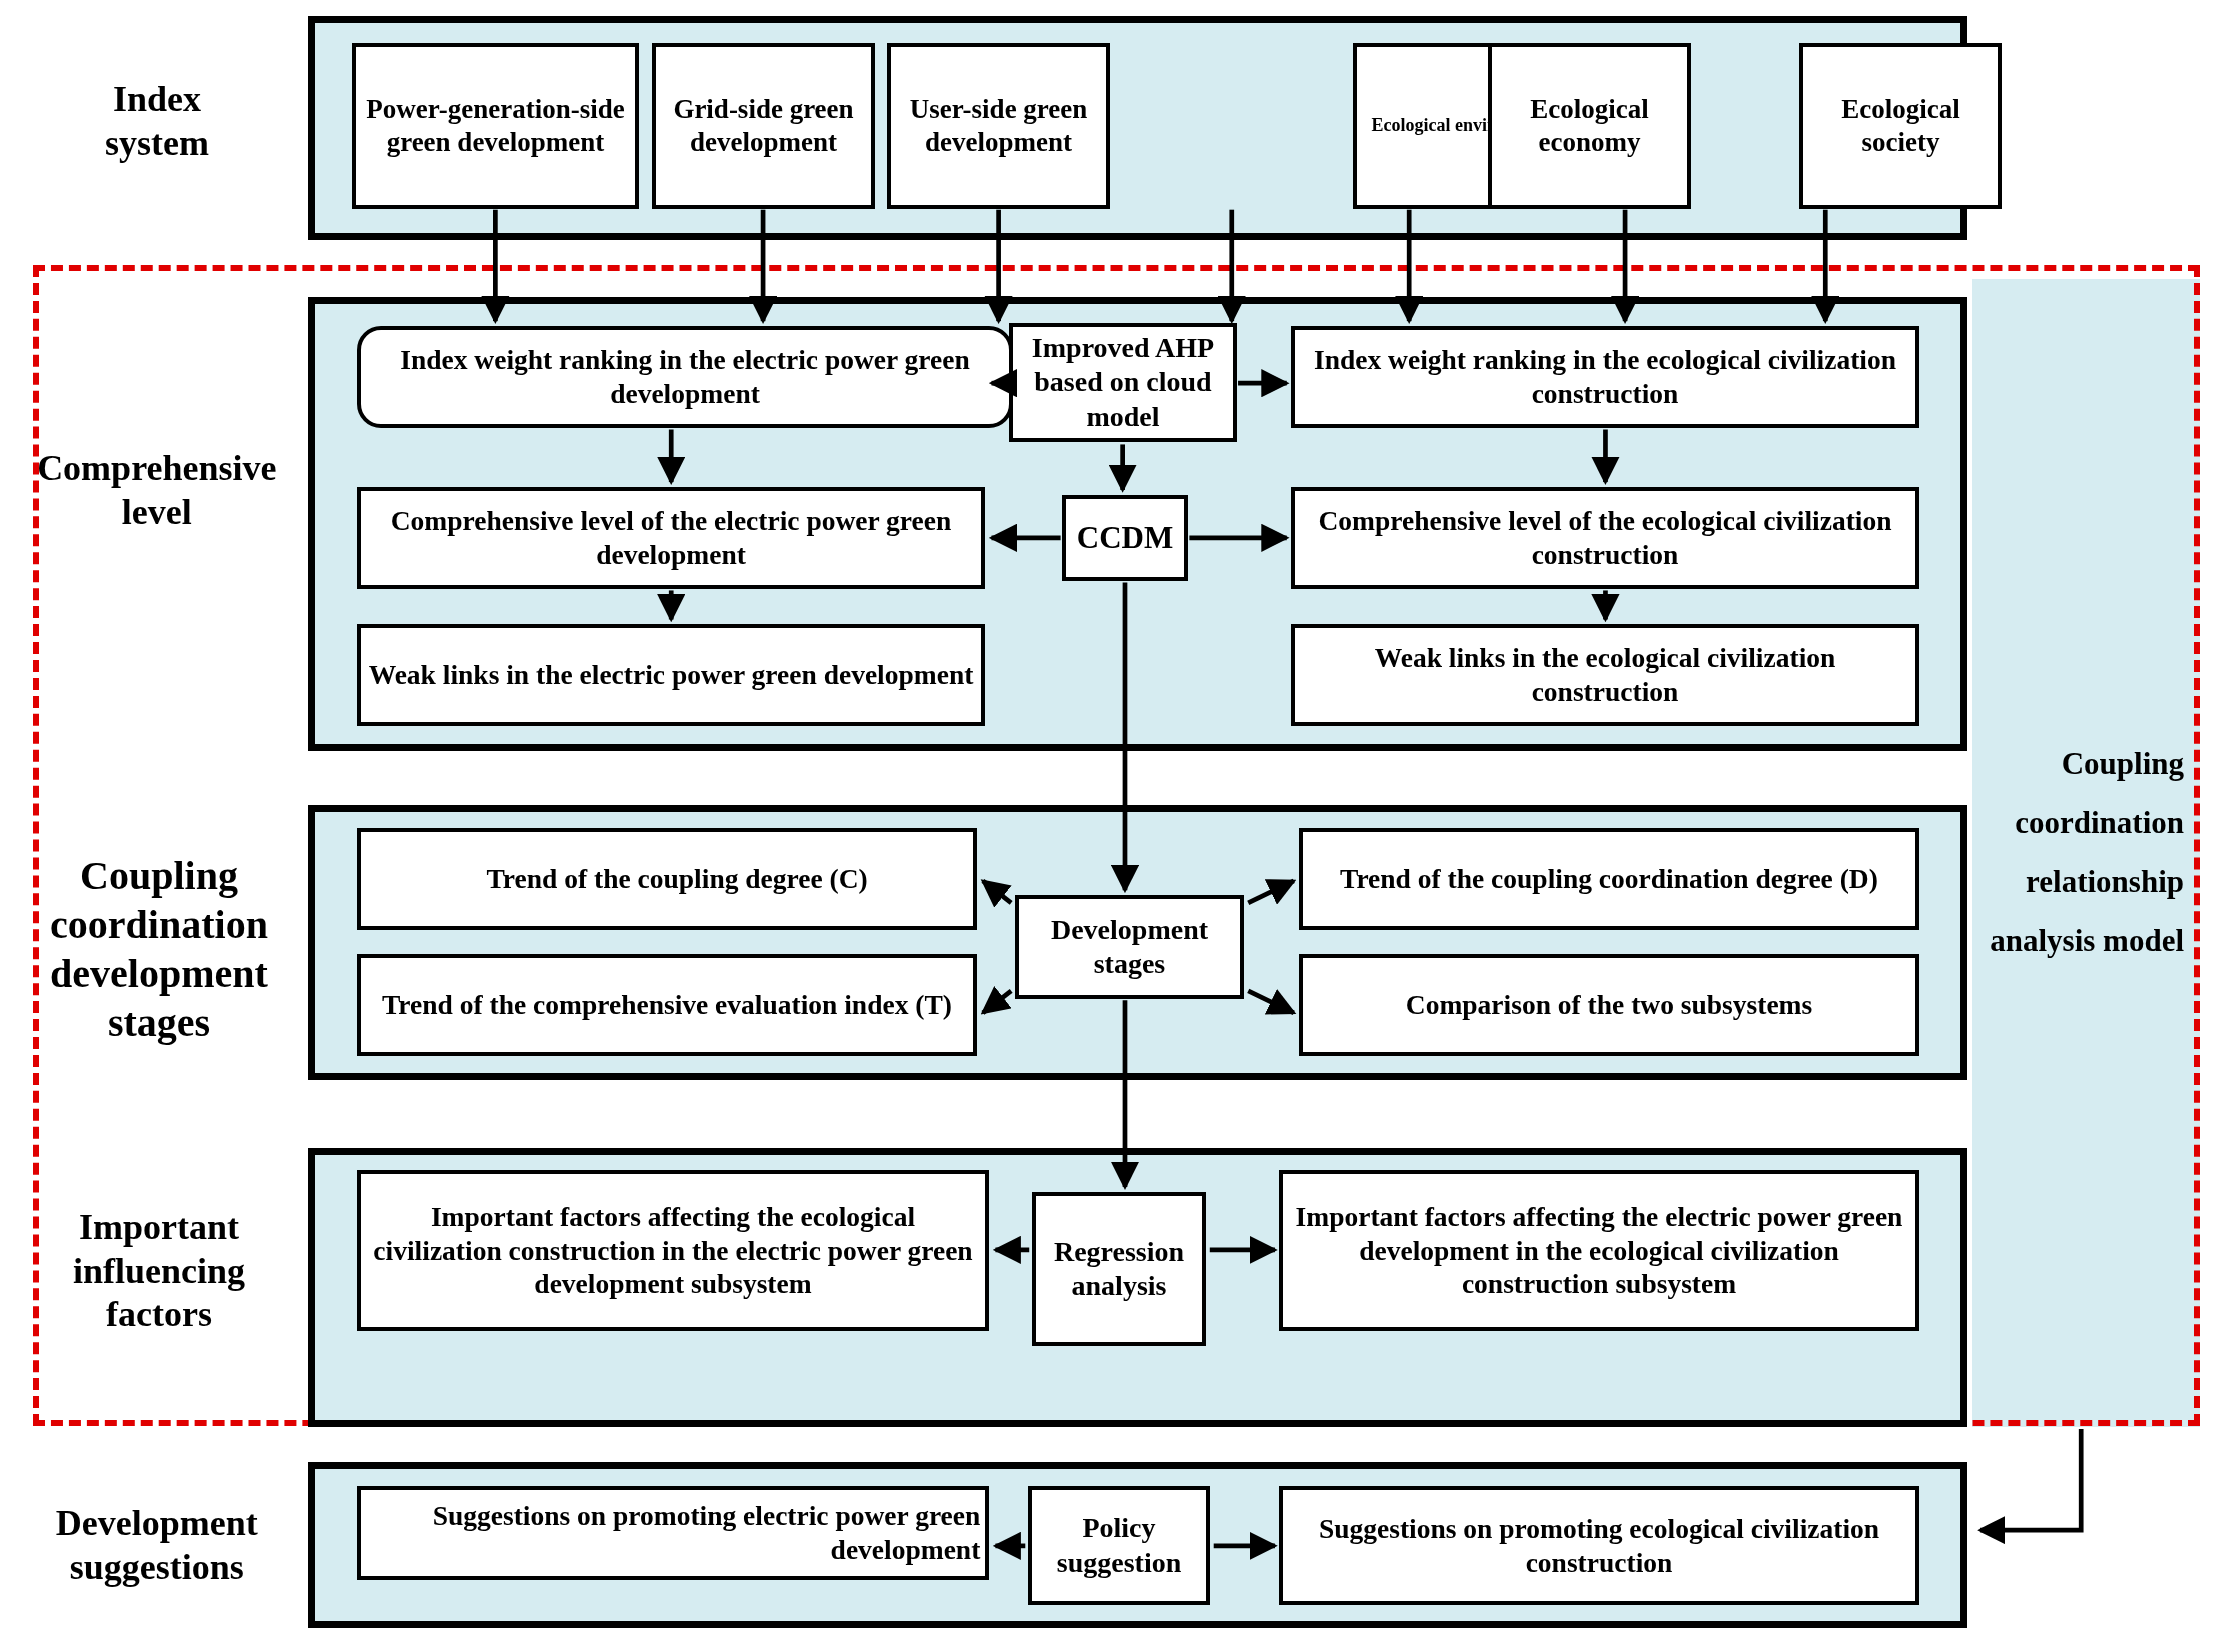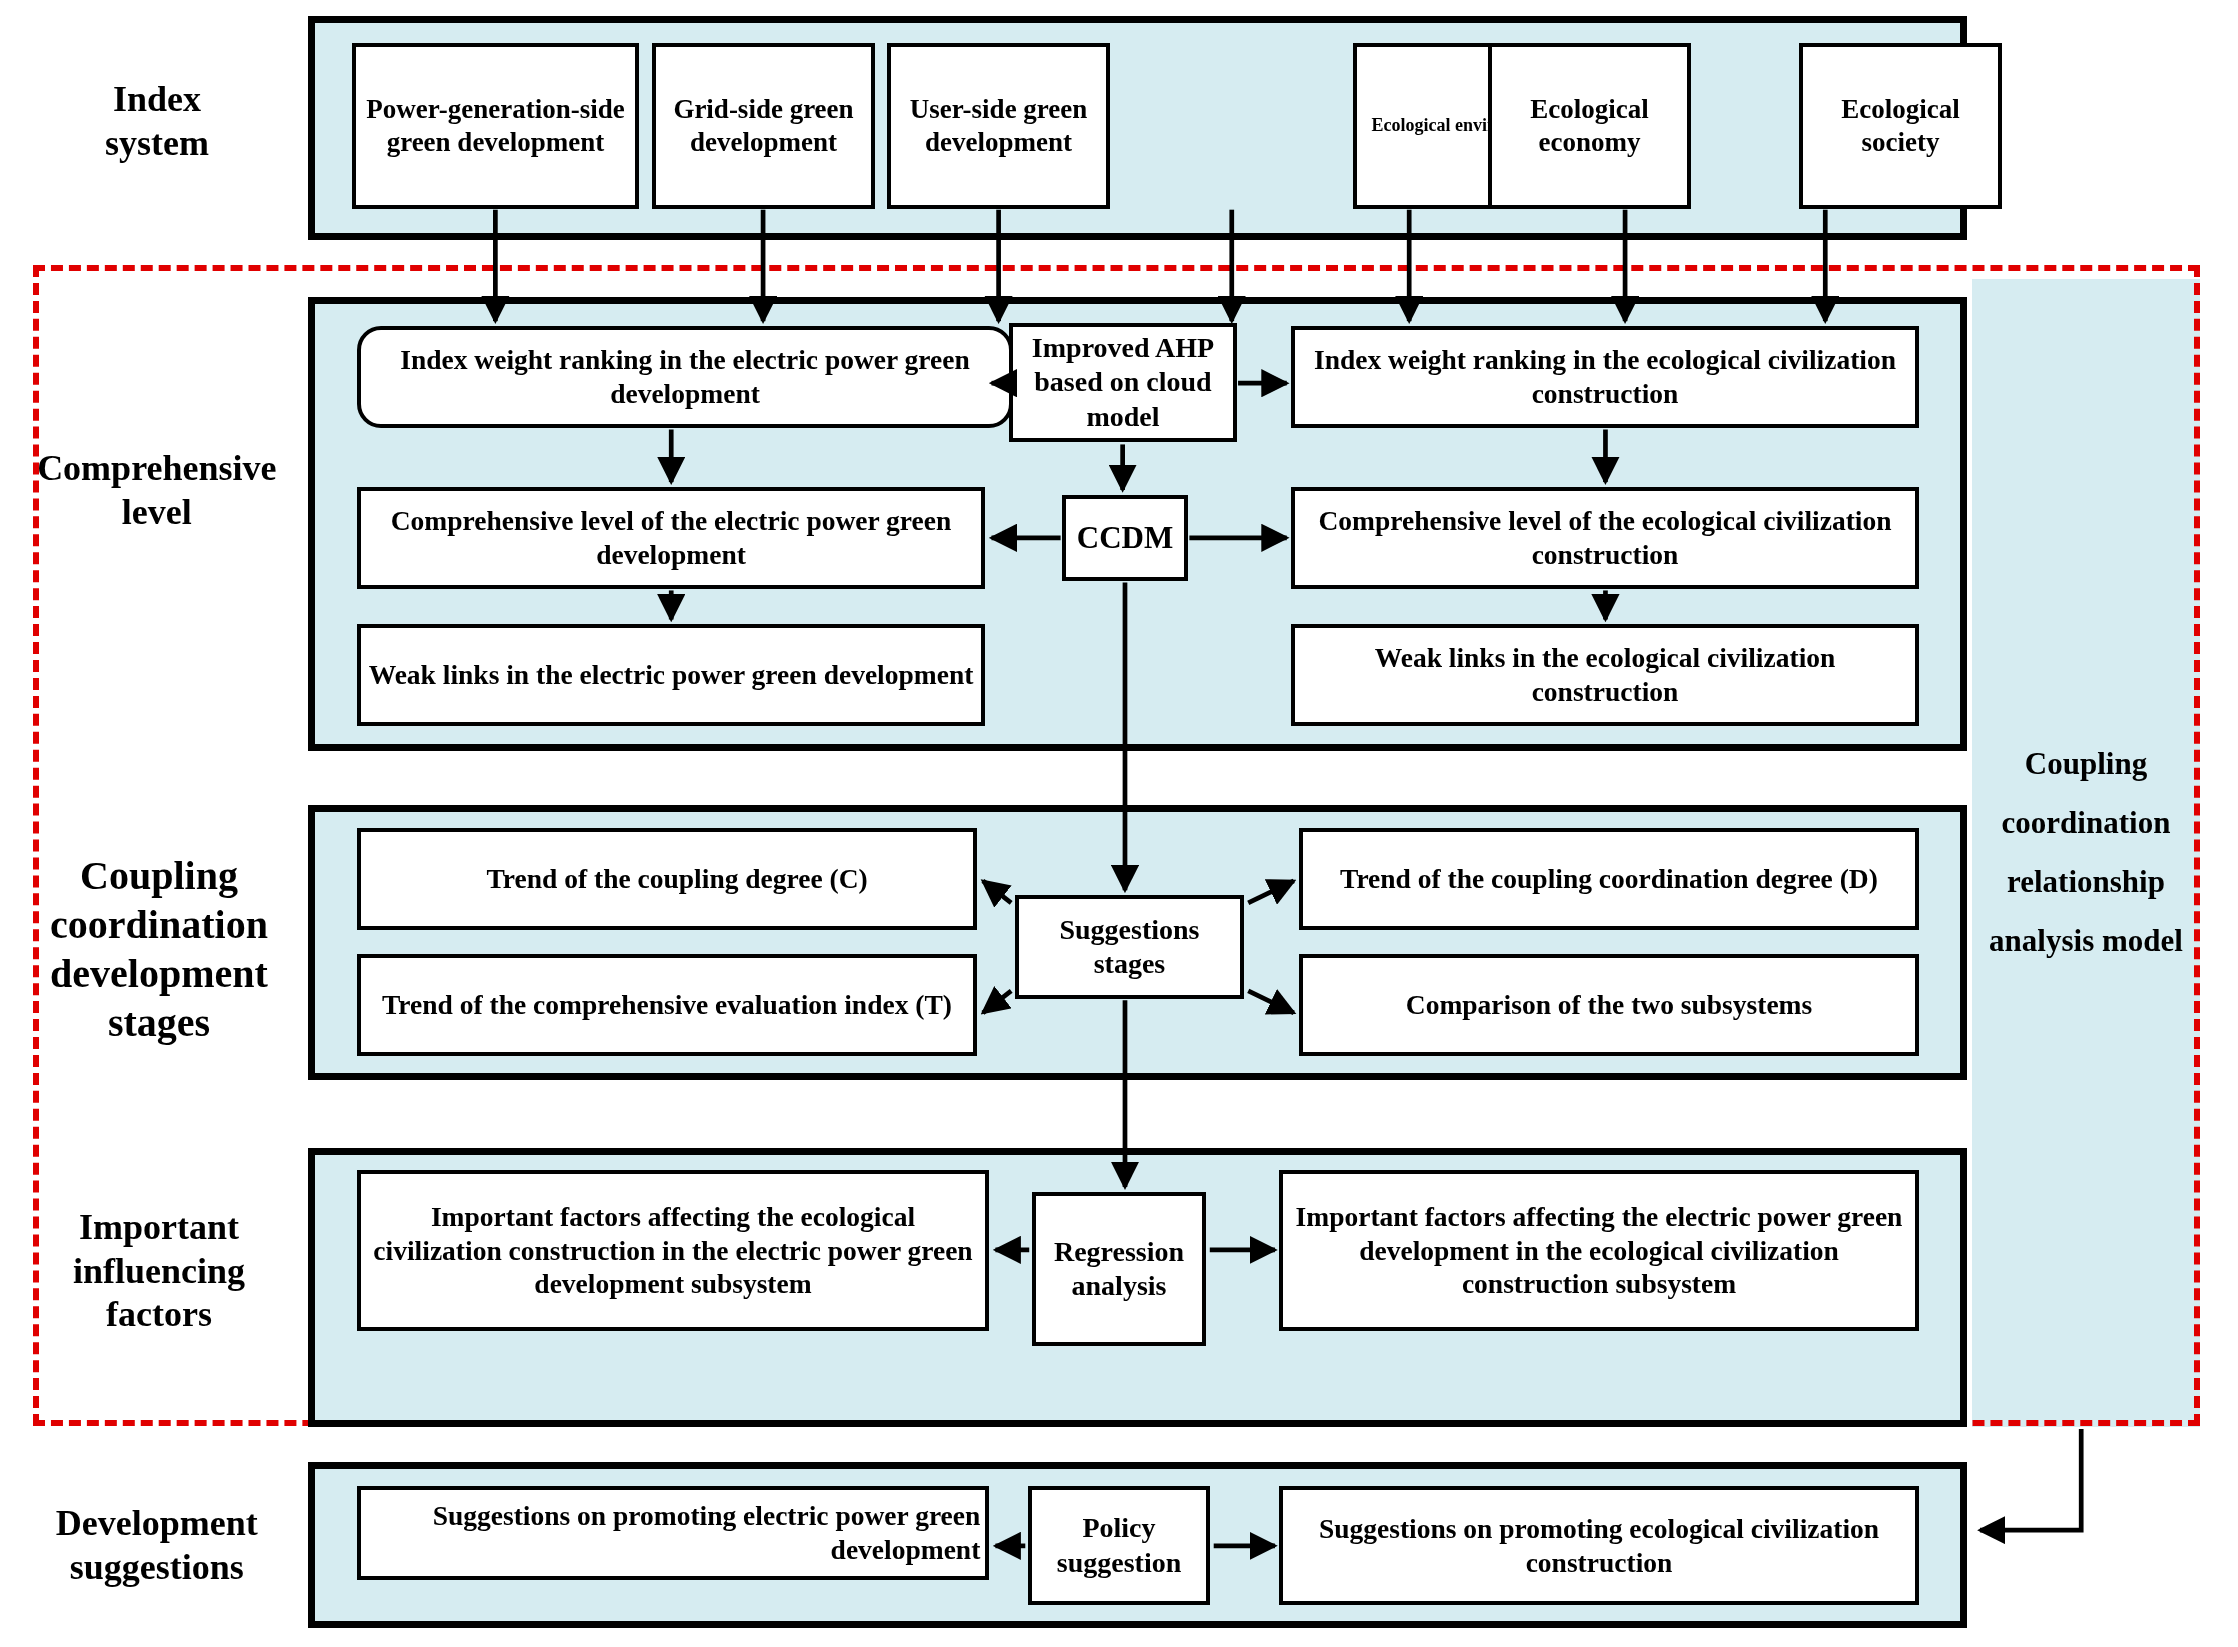--- a/index.html
+++ b/index.html
@@ -5,21 +5,21 @@
   html,body{margin:0;padding:0;background:#fff;}
   #stage{position:relative;width:2239px;height:1648px;background:#fff;
          font-family:"Liberation Serif","DejaVu Serif",serif;overflow:hidden;}
   .panel{position:absolute;background:#d6ecf1;border:7px solid #000;box-sizing:border-box;}
   .node{position:absolute;background:#ffffff;border:4.7px solid #000;box-sizing:border-box;
         display:flex;align-items:center;justify-content:center;text-align:center;
         font-weight:bold;line-height:1.22;padding:1.6px 4.7px;}
   .rowlabel{position:absolute;display:flex;align-items:center;justify-content:center;
             text-align:center;font-weight:bold;line-height:1.22;color:#000;}
   .sidepanel{position:absolute;background:#d6ecf1;box-sizing:border-box;
-             display:flex;align-items:center;justify-content:center;text-align:center;
+             display:flex;align-items:center;justify-content:center;text-align:right;
              font-weight:bold;line-height:1.9;}
   .dashbox{position:absolute;border:6.3px dashed #e00000;box-sizing:border-box;background:transparent;}
   svg.links{position:absolute;left:0;top:0;width:2239px;height:1648px;overflow:visible;}
   .ln{stroke:#000;stroke-width:6;fill:none;}
 </style>
 </head>
 <body>
 
 <div id="stage">
 
@@ -67,21 +67,21 @@
 
   <div class="node" style="left:1291px;top:326px;width:628px;height:102px;font-size:27.5px;">Index weight ranking in the ecological civilization construction</div>
   <div class="node" style="left:1291px;top:487px;width:628px;height:102px;font-size:27.5px;">Comprehensive level of the ecological civilization construction</div>
   <div class="node" style="left:1291px;top:624px;width:628px;height:102px;font-size:27.5px;">Weak links in the ecological civilization construction</div>
 
   <div class="panel" style="left:308px;top:805px;width:1659px;height:275px;"></div>
 
   <div class="node" style="left:357px;top:828px;width:620px;height:102px;font-size:27.5px;padding-left:25px;">Trend of the coupling degree (C)</div>
   <div class="node" style="left:357px;top:954px;width:620px;height:102px;font-size:27.5px;">Trend of the comprehensive evaluation index (T)</div>
 
-  <div class="node" style="left:1015px;top:895px;width:229px;height:104px;font-size:28px;">Suggestions stages</div>
+  <div class="node" style="left:1015px;top:895px;width:229px;height:104px;font-size:28px;">Development stages</div>
 
   <div class="node" style="left:1299px;top:828px;width:620px;height:102px;font-size:27.5px;">Trend of the coupling coordination degree (D)</div>
   <div class="node" style="left:1299px;top:954px;width:620px;height:102px;font-size:27.5px;">Comparison of the two subsystems</div>
 
   <div class="panel" style="left:308px;top:1148px;width:1659px;height:279px;"></div>
 
   <div class="node" style="left:357px;top:1170px;width:632px;height:161px;font-size:27.5px;">Important factors affecting the ecological civilization construction in the electric power green development subsystem</div>
 
   <div class="node" style="left:1032px;top:1192px;width:174px;height:154px;font-size:28px;">Regression analysis</div>
 

